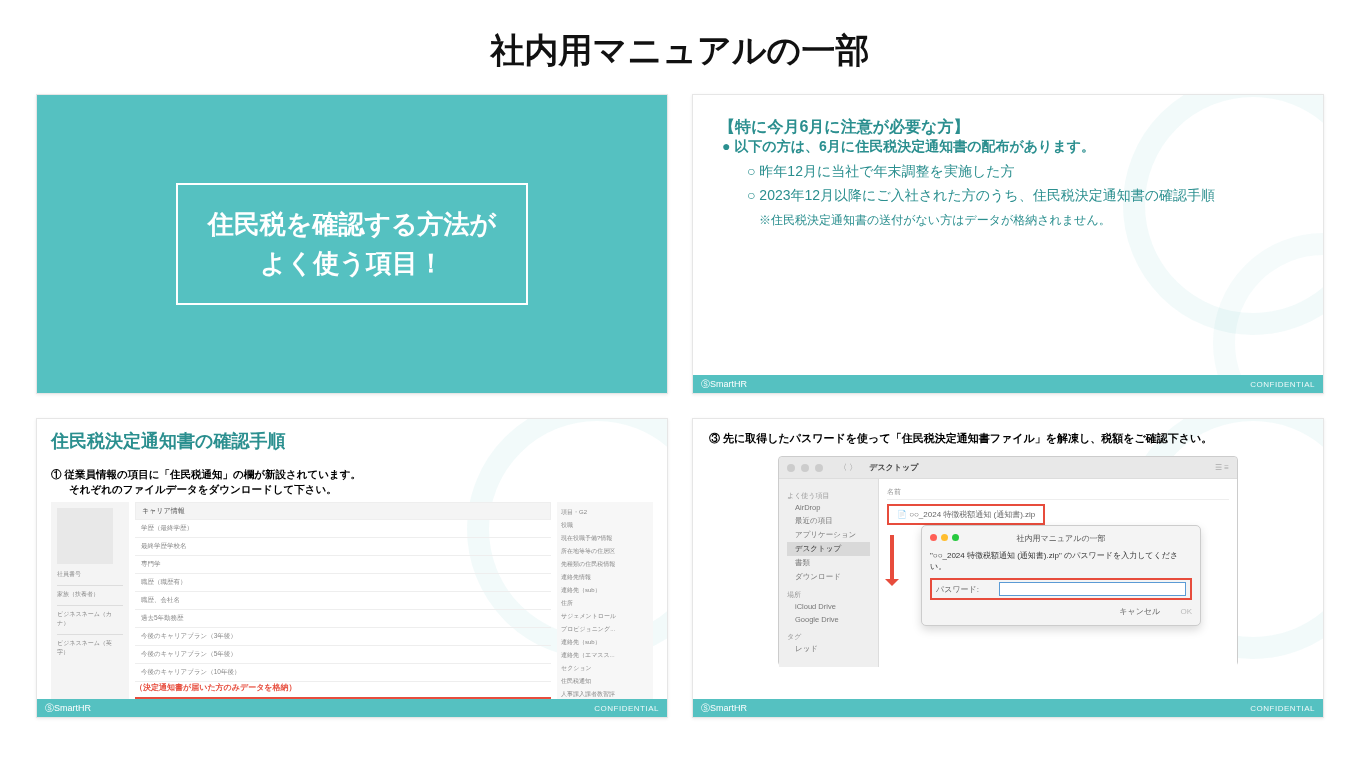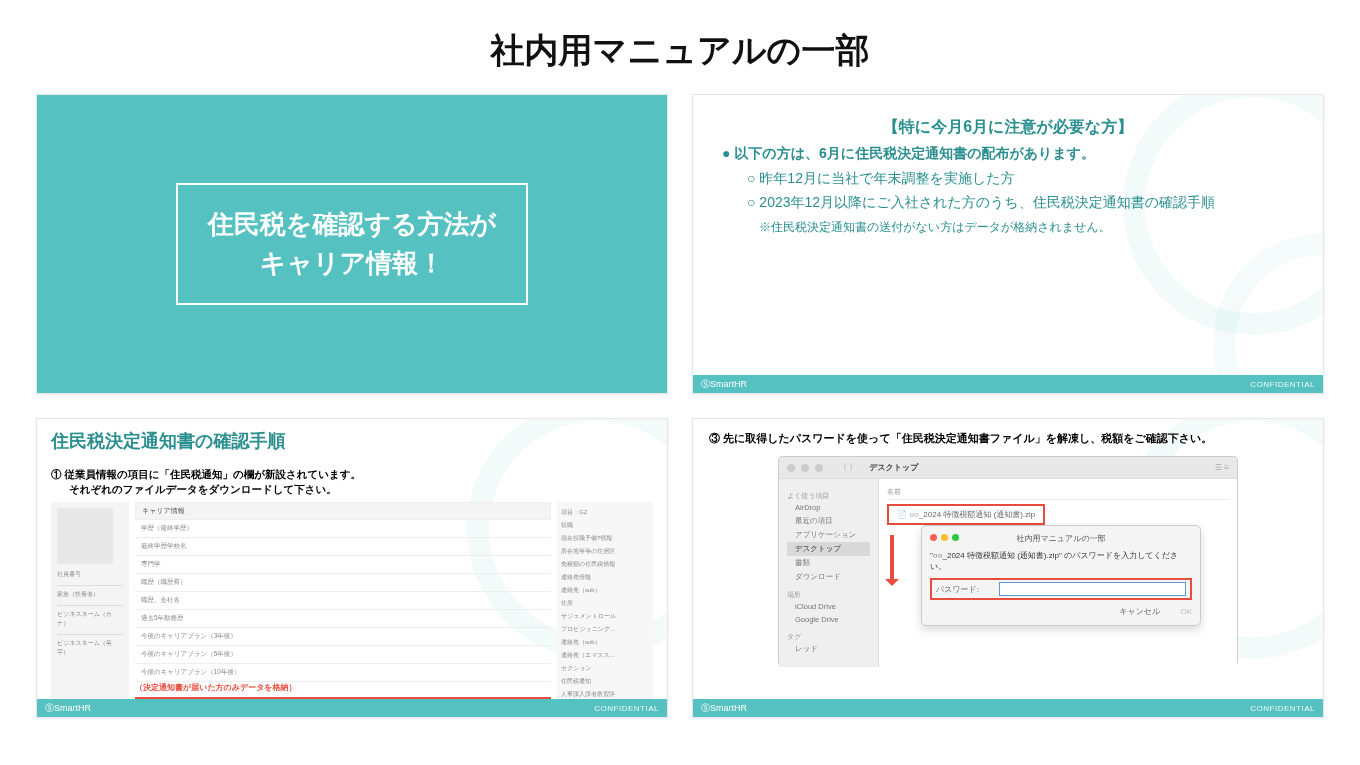--- a/index.html
+++ b/index.html
@@ -77,21 +77,21 @@
   line-height: 1.5;
 }
 
 
 .s2-content {
   padding: 22px 26px 22px 26px;
   color: #2b8f8f;
   font-size: 14px;
   position: relative;
 }
-.s2-head { font-size: 16px; font-weight: 600; margin-bottom: 7px; text-align: center; }
+.s2-head { font-size: 16px; font-weight: 600; margin-bottom: 0; }
 .s2-bullet { margin-left: 3px; font-weight: 700; margin-bottom: 4px; }
 .s2-sub { margin-left: 28px; font-weight: 500; line-height: 1.7; }
 .s2-note { margin-left: 40px; font-size: 12px; margin-top: 4px; }
 
 
 .s3-content { padding: 10px 14px 22px; position: relative; }
 .s3-title { color: #2b8f8f; font-size: 18px; font-weight: 700; margin-bottom: 14px; }
 .s3-step { font-size: 10.5px; font-weight: 700; line-height: 1.4; }
 .s3-app {
   margin-top: 6px;
@@ -171,21 +171,21 @@
 </head>
 <body>
 
 <h1 class="page-title">社内用マニュアルの一部</h1>
 
 <div class="grid">
 
   <div class="slide slide1">
     <div class="slide1-box">
       <div class="slide1-text">住民税を確認する方法が</div>
-      <div class="slide1-text">キャリア情報！</div>
+      <div class="slide1-text">よく使う項目！</div>
     </div>
   </div>
 
   <div class="slide">
     <div class="slide-bg-shape"></div>
     <div class="slide-bg-shape2"></div>
     <div class="s2-content">
       <div class="s2-head">【特に今月6月に注意が必要な方】</div>
       <div class="s2-bullet">● <span>以下の方は、6月に住民税決定通知書の配布があります。</span></div>
       <div class="s2-sub">○ <span>昨年12月に当社で年末調整を実施した方</span></div>

